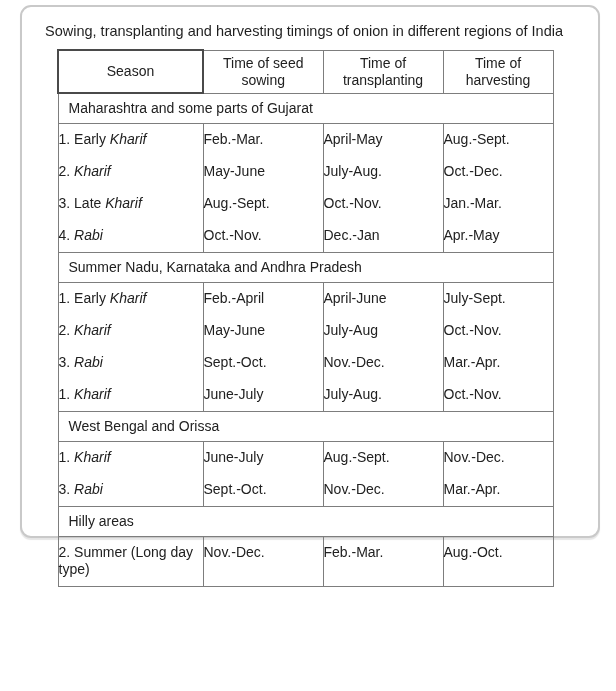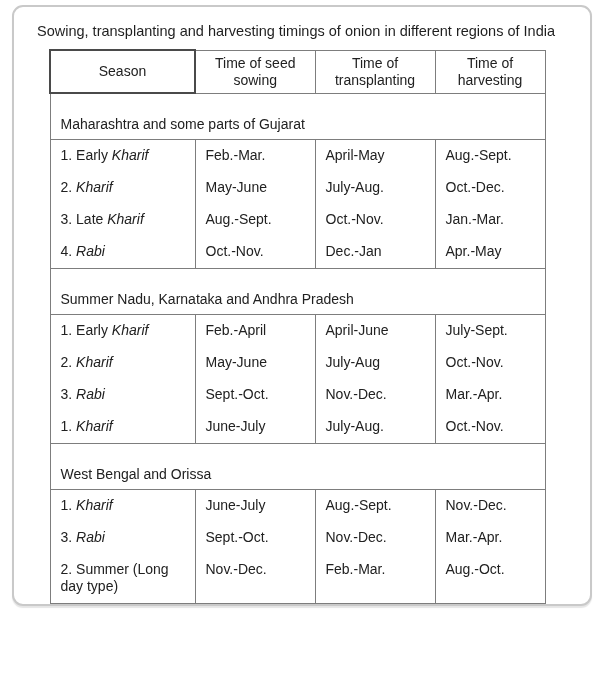--- a/index.html
+++ b/index.html
@@ -8,21 +8,21 @@
     --text:#212121;
     --card-border:#c9c9c9;
   }
   *{box-sizing:border-box;}
   html,body{margin:0;padding:0;background:#ffffff;}
   body{
     width:616px;height:691px;position:relative;overflow:hidden;
     font-family:"Liberation Sans", sans-serif;color:var(--text);
   }
   .card{
-    position:absolute;left:12px;top:5px;width:580px;height:601px;
+    position:absolute;left:20px;top:5px;width:580px;height:533px;
     background:#ffffff;border:2px solid var(--card-border);border-radius:11px;
     box-shadow:0 2px 1px rgba(0,0,0,0.10);
   }
   .title{
     margin:15px 10px 0 23px;
     font-size:14.5px;line-height:18px;color:#1f1f1f;
   }
   table.timing{
     border-collapse:collapse;margin:9px 0 0 35px;width:495px;
     font-size:14px;color:var(--text);table-layout:fixed;
@@ -33,25 +33,25 @@
   col.c3{width:120px;}
   col.c4{width:110px;}
   th{
     border:1px solid var(--line);
     font-weight:normal;text-align:center;vertical-align:middle;
     padding:4px 6px;line-height:17px;height:43px;
   }
   th.season-h{border:2px solid var(--dark-line);text-align:center;}
   tr.region td{
     border-top:1px solid var(--line);border-bottom:1px solid var(--line);
-    padding:22px 10px 7px 10px;text-align:left;
+    padding:6px 10px 7px 10px;text-align:left;
   }
   tr.data td{
     border-left:1px solid var(--line);border-right:1px solid var(--line);
-    padding:7px 8px 8px 10px;vertical-align:top;text-align:left;line-height:17px;
+    padding:7px 8px 8px 0;vertical-align:top;text-align:left;line-height:17px;
   }
   .it{font-style:italic;}
 </style>
 </head>
 <body>
 
 <div class="card">
   <div class="title">Sowing, transplanting and harvesting timings of onion in different regions of India</div>
 
   <table class="timing">
@@ -145,20 +145,23 @@
       </tr>
       <tr class="data">
         <td><span>3. </span><span class="it">Rabi</span></td>
         <td>Sept.-Oct.</td>
         <td>Nov.-Dec.</td>
         <td>Mar.-Apr.</td>
       </tr>
     </tbody>
 
     <tbody>
+      <tr class="region">
+        <td colspan="4">Hilly areas</td>
+      </tr>
       <tr class="data">
         <td><span>2. Summer (Long day type)</span><span class="it"></span></td>
         <td>Nov.-Dec.</td>
         <td>Feb.-Mar.</td>
         <td>Aug.-Oct.</td>
       </tr>
     </tbody>
   </table>
 </div>
 

